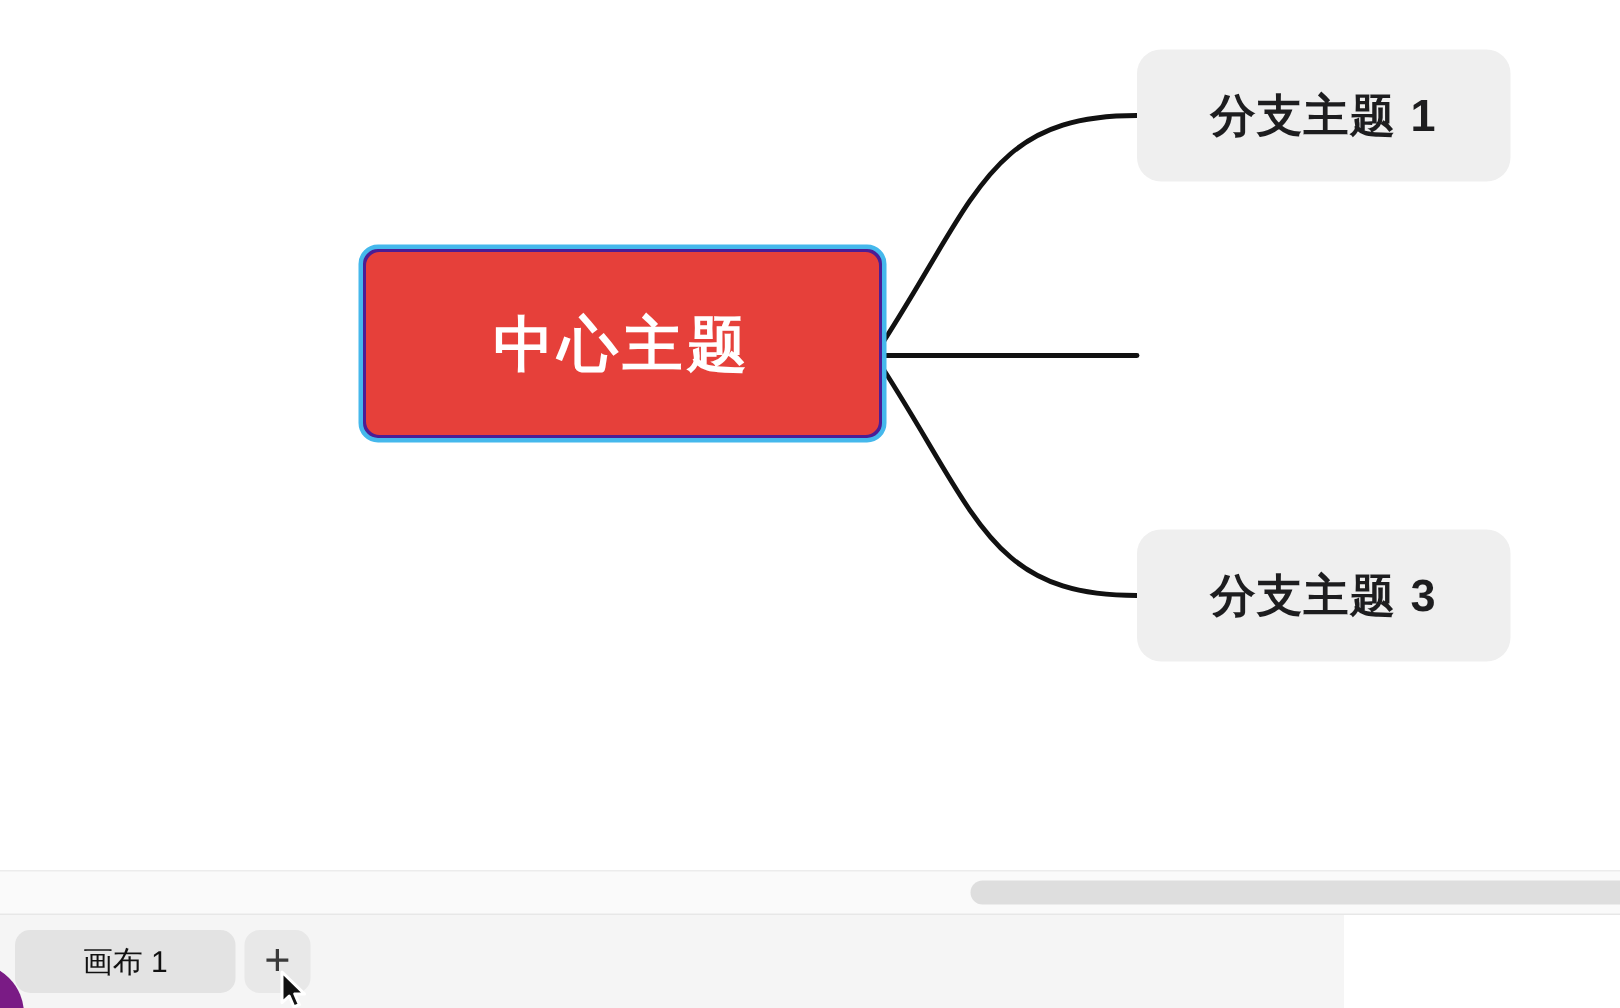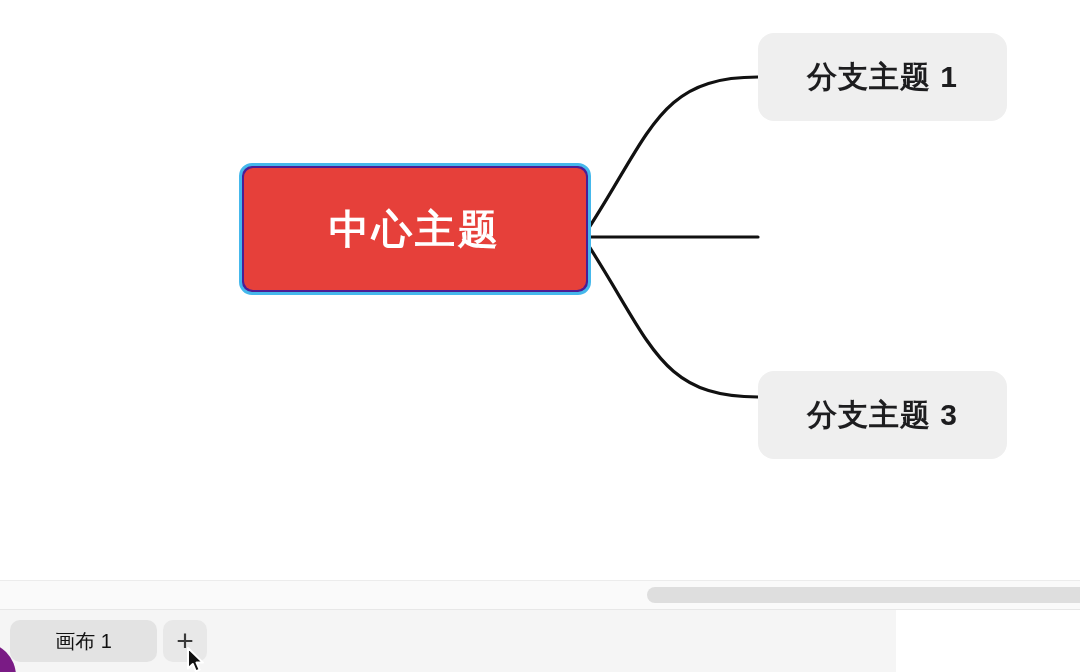--- a/index.html
+++ b/index.html
@@ -59,21 +59,21 @@
     border-radius: 16px;
     display: flex; align-items: center; justify-content: center;
     color: var(--branch-text, #1d1d1f);
     font-size: 30px;
     font-weight: 700;
     letter-spacing: 1px;
     cursor: default;
   }
   .branch-1 { top: 33px; }
   .branch-2 { top: 193px; }
-  .branch-3 { top: 371px; }
+  .branch-3 { top: 353px; }
 
   
   .hscroll-track {
     position: absolute;
     left: 0; top: 580px;
     width: 1080px; height: 30px;
     background: #fafafa;
     border-top: 1px solid #ececec;
     border-bottom: 1px solid #e7e7e7;
   }

